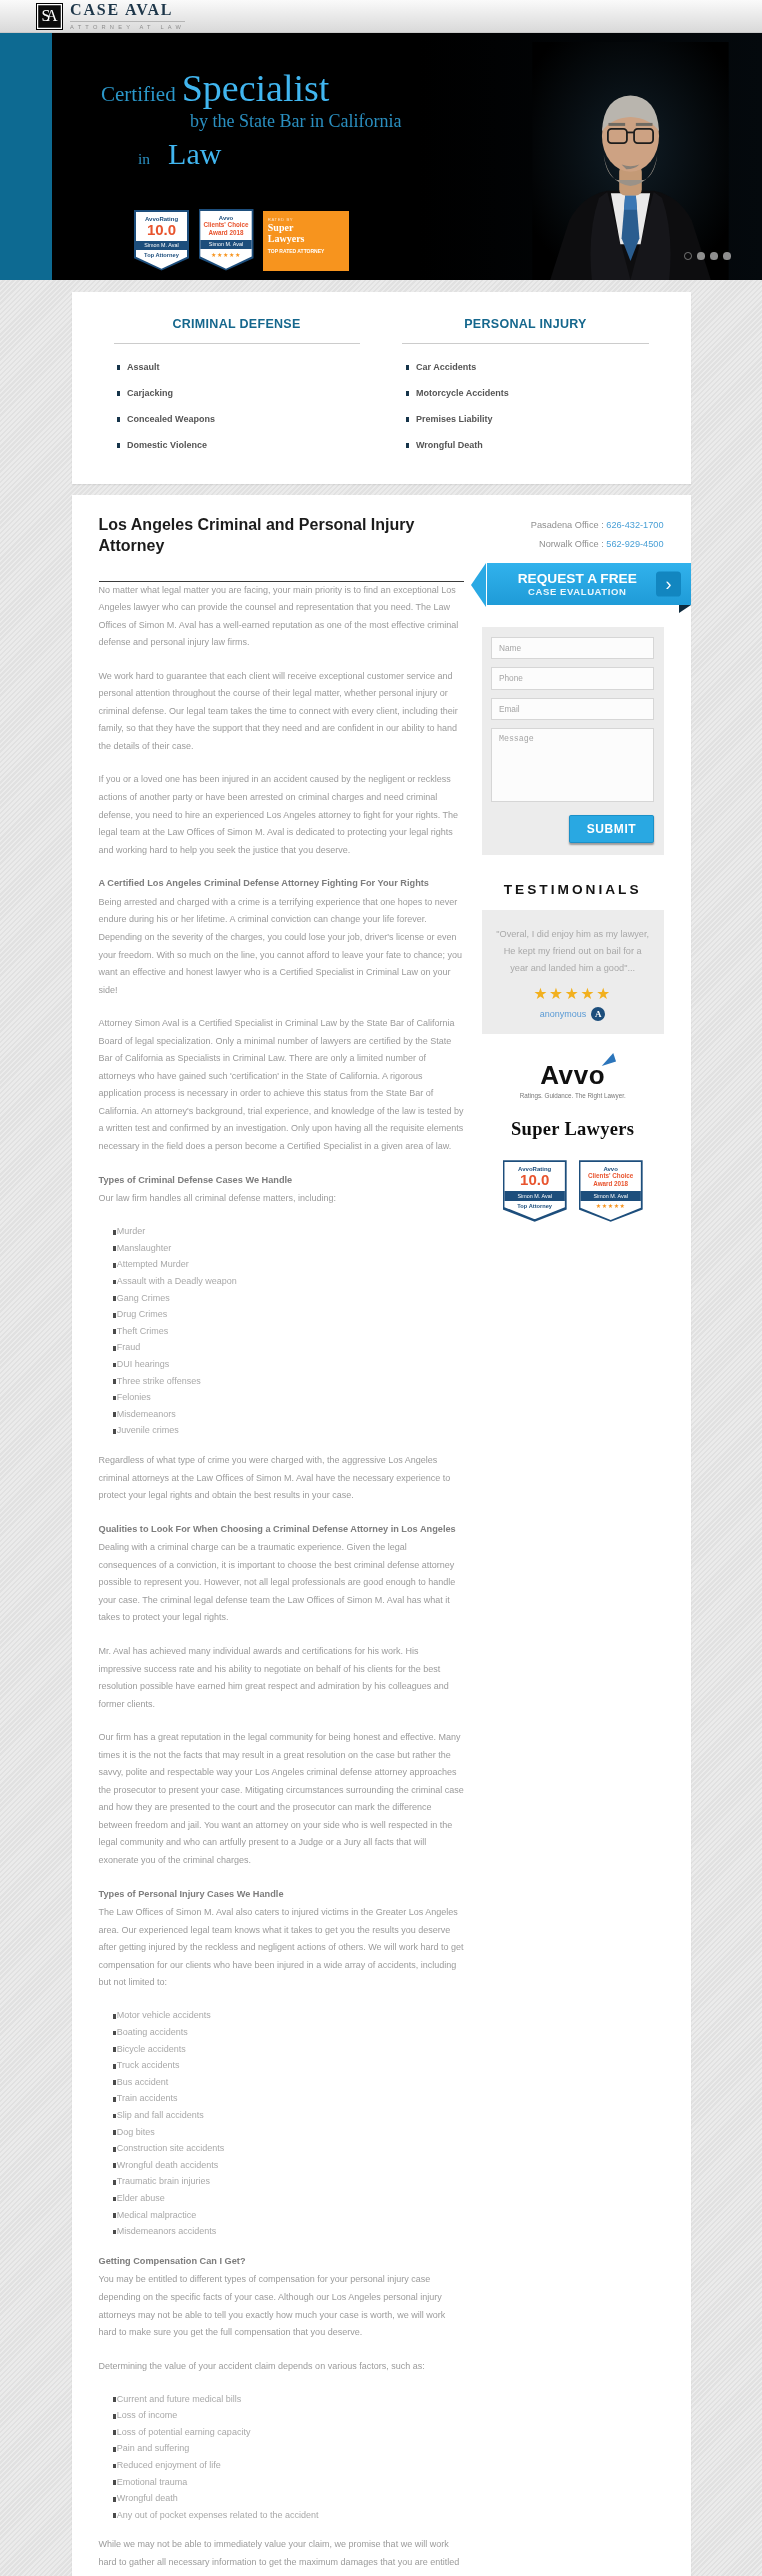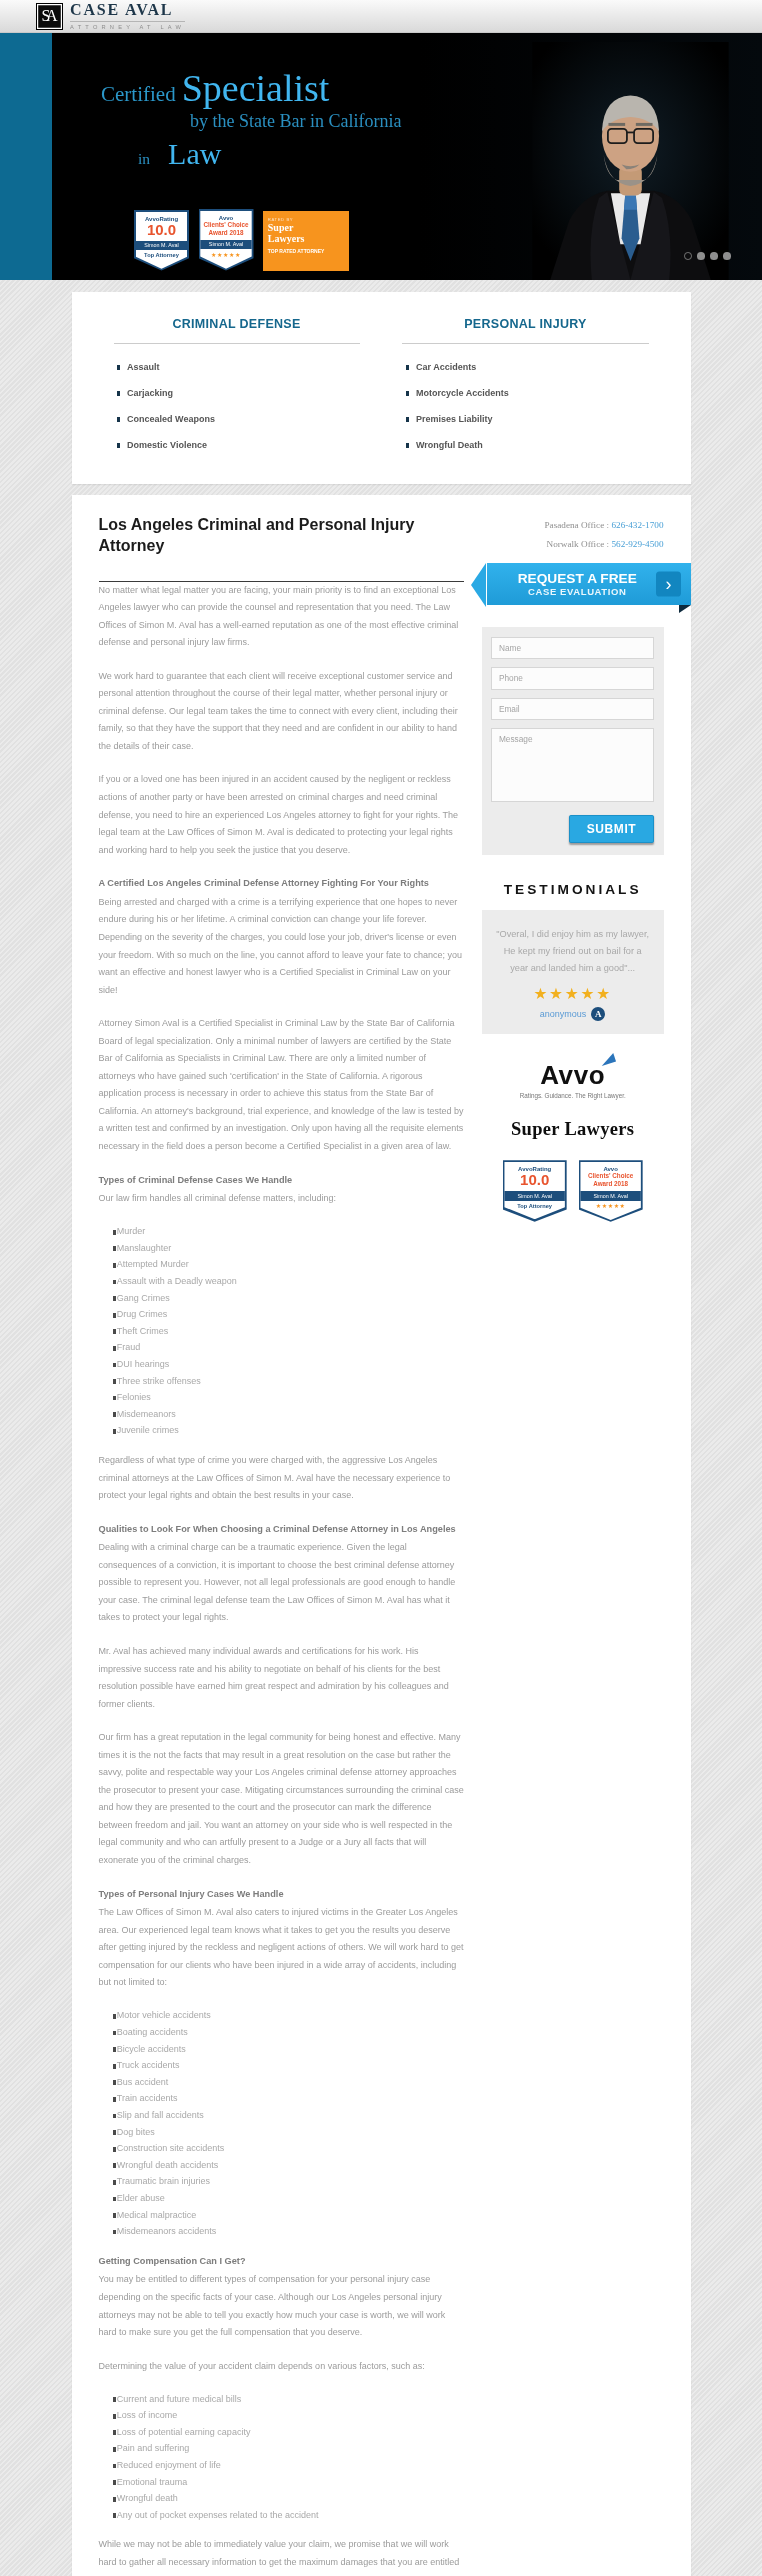--- a/index.html
+++ b/index.html
@@ -77,35 +77,35 @@
   .aside-col{ width:182px; }
   h1.page-title{ font-size:16px; color:#1c1c1c; line-height:1.3; margin:3.6px 0 0; padding-bottom:24px; border-bottom:1.2px solid #3a3a3a; }
   .article-lead{ color:#7d7d7d; font-weight:bold; font-size:9.2px; line-height:1.9; margin:13px 0 10.7px; }
   .article-col p{ color:#9b9b9b; font-size:9px; line-height:1.95; margin:0 0 16px; }
   .article-sub{ color:#7d7d7d; font-weight:bold; font-size:9.2px; margin:0 0 1.2px; line-height:1.9; }
   .article-list{ list-style:none; padding:2.4px 0 0 14.3px; margin:0 0 16.7px; }
   .article-list li{ position:relative; padding-left:4px; color:#a9a9a9; font-size:9px; margin-bottom:6.6px; }
   .article-list li::before{ content:''; position:absolute; left:0; top:3.6px; width:3px; height:4.8px; background:#4a4a4a; }
 
   
-  .phones{ text-align:right; color:#8f8f8f; font-size:9.2px; line-height:2.1; margin-top:4.8px;font-family:Liberation Serif, serif; }
+  .phones{ text-align:right; color:#8f8f8f; font-size:9.2px; line-height:2.1; margin-top:4.8px; }
   .phones a{ color:#4aa0d6; }
   .ribbon{ position:relative; margin:8.3px -27px 0 4.8px; background:linear-gradient(180deg,#31b2ec,#1f9bd7); padding:7.7px 44px 7.7px 21.4px; text-align:center; cursor:pointer; }
   .ribbon::before{ content:''; position:absolute; left:-15.5px; top:0; border-top:22px solid transparent; border-bottom:22px solid transparent; border-right:15.5px solid #2aa9e4; }
   .ribbon::after{ content:''; position:absolute; right:0; bottom:-8.3px; border-top:8.3px solid #0e2a3d; border-right:12px solid transparent; }
   .ribbon .r1{ color:#fff; font-size:13.7px; font-weight:bold; line-height:1.1; }
   .ribbon .r2{ color:#eaf7fd; font-size:9.5px; font-weight:bold; letter-spacing:0.6px; }
   .ribbon .arrow{ position:absolute; right:9.5px; top:50%; transform:translateY(-50%); width:25px; height:25px; background:#1286c0; border-radius:3.6px; color:#fff; font-size:18px; line-height:24px; text-align:center; }
   .eval-form{ background:#ececec; padding:9.5px 9.5px 12px; margin-top:22.6px; }
   .eval-form input, .eval-form textarea{
     width:100%; border:0.6px solid #d6d6d6; background:#fcfcfc; padding:5.4px 6.6px; margin-bottom:7.7px;
     font-family:inherit; font-size:8.3px; color:#777;
   }
   .eval-form input::placeholder, .eval-form textarea::placeholder{ color:#a5a5a5; }
-  .eval-form textarea{ height:74px; resize:none; }
+  .eval-form textarea{ height:74px; resize:none;font-family:Liberation Mono, monospace; }
   .submit-row{ text-align:right; margin-top:3.6px; }
   .submit-btn{
     background:#29a8e2; border:0.6px solid #1b90c8; border-radius:1.8px; box-shadow:0 1.2px 1.8px rgba(0,0,0,.35);
     color:#fff; font-weight:bold; font-size:12px; letter-spacing:0.6px; padding:6px 16.7px; cursor:pointer; font-family:inherit;
   }
   .testi-head{ text-align:center; color:#141414; font-size:13.7px; font-weight:bold; letter-spacing:3px; margin:27px 0 0; }
   .testi-card{ background:#ececec; margin-top:13px; padding:15.5px 12px 13px; text-align:center; }
   .testi-quote{ color:#a9a9a9; font-size:9.2px; line-height:1.85; }
   .testi-stars{ color:#f2b01e; font-size:15.5px; letter-spacing:1.8px; margin-top:8.3px; }
   .testi-author{ color:#5b9bd5; font-size:9px; margin-top:3.6px; display:inline-flex; align-items:center; gap:4.8px; }

